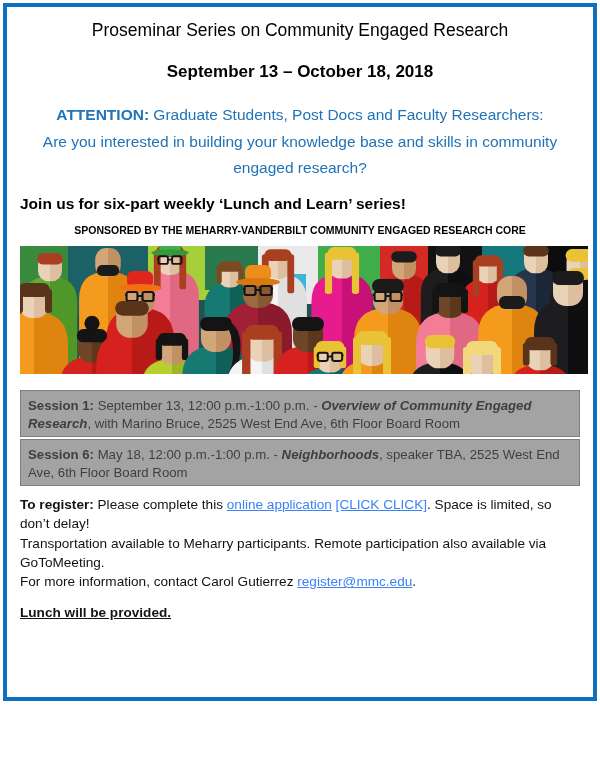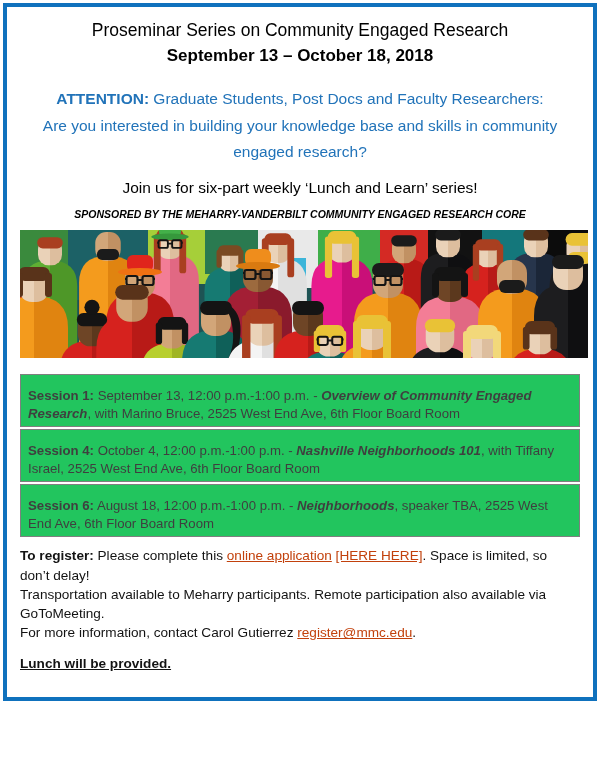--- a/index.html
+++ b/index.html
@@ -1,33 +1,33 @@
 <!DOCTYPE html>
 <html><head>
 <meta charset="utf-8">
 <style>
   html,body{margin:0;padding:0;background:#fff;}
   body{width:600px;height:779px;font-family:"Liberation Sans",sans-serif;}
   .page{box-sizing:border-box;width:594px;height:698px;margin:3px;border:4px solid #0f71bd;
         background:#fff;padding:0 13px;overflow:hidden;}
   .title1{margin-top:13px;text-align:center;font-size:17.5px;color:#000;}
-  .title2{text-align:center;font-size:17px;font-weight:bold;color:#000;margin-top:5px;}
+  .title2{text-align:center;font-size:17px;font-weight:bold;color:#000;margin-top:21px;}
   .attention{margin-top:20px;text-align:center;color:#2173b9;font-size:15.5px;line-height:1.72;}
   .attention b{font-weight:bold;text-align:center;}
-  .join{margin-top:13px;text-align:center;font-weight:normal;font-size:15.5px;color:#000;}
-  .sponsor{margin-top:11px;text-align:center;font-weight:bold;font-style:italic;font-size:10.5px;color:#000;}
+  .join{margin-top:13px;text-align:left;font-weight:bold;font-size:15.5px;color:#000;}
+  .sponsor{margin-top:11px;text-align:center;font-weight:bold;font-size:10.5px;color:#000;}
   .crowd{margin-top:10px;line-height:0;}
   .crowd svg{display:block;}
   .sessions{margin-top:16px;font-size:13.2px;color:#3f3f3f;line-height:1.33;}
-  .srow{border:1px solid #7f7f7f;padding:12px 7px 4px 7px;background:#22c55e;}
+  .srow{border:1px solid #7f7f7f;padding:6px 7px 4px 7px;background:#a3a3a3;}
   .srow + .srow{margin-top:2px;}
   .srow b{color:#3f3f3f;}
   .stitle{font-weight:bold;font-style:italic;}
   .register{margin-top:9px;font-size:13.6px;line-height:1.42;color:#131313;}
-  .register a{color:#c2410c;text-decoration:underline;cursor:pointer;}
+  .register a{color:#3b82f6;text-decoration:underline;cursor:pointer;}
   .lunch{margin-top:11px;font-size:13.6px;font-weight:bold;text-decoration:underline;color:#131313;}
 </style>
 </head>
 <body>
 
 <div class="page">
 
   <div class="title1">Proseminar Series on Community Engaged Research</div>
   <div class="title2">September 13 – October 18, 2018</div>
 
@@ -310,26 +310,25 @@
             <rect x="-16" y="-1" width="32" height="14" rx="7" fill="#59331a"></rect>
             <rect x="-18" y="5" width="7" height="24" rx="3" fill="#59331a"></rect>
             <rect x="11" y="5" width="7" height="24" rx="3" fill="#59331a"></rect>
           </g>
         </g>
     </svg>
   </div>
 
   <div class="sessions">
     <div class="srow"><b>Session 1:</b><span> September 13, 12:00 p.m.-1:00 p.m. - </span><span class="stitle">Overview of Community Engaged Research</span><span>, with Marino Bruce, 2525 West End Ave, 6th Floor Board Room</span></div>
-    <div class="srow"><b>Session 4:</b><span> October 4, 12:00 p.m.-1:00 p.m. - </span><span class="stitle">Nashville Neighborhoods 101</span><span>, with Tiffany Israel, 2525 West End Ave, 6th Floor Board Room</span></div>
-    <div class="srow"><b>Session 6:</b><span> August 18, 12:00 p.m.-1:00 p.m. - </span><span class="stitle">Neighborhoods</span><span>, speaker TBA, 2525 West End Ave, 6th Floor Board Room</span></div>
+    <div class="srow"><b>Session 6:</b><span> May 18, 12:00 p.m.-1:00 p.m. - </span><span class="stitle">Neighborhoods</span><span>, speaker TBA, 2525 West End Ave, 6th Floor Board Room</span></div>
   </div>
 
   <p class="register">
     <b>To register:</b><span> Please complete this </span><a>online application</a>
-    <a>[HERE HERE]</a><span>. Space is limited, so don’t delay!</span><br>
+    <a>[CLICK CLICK]</a><span>. Space is limited, so don’t delay!</span><br>
     <span>Transportation available to Meharry participants.  Remote participation also available via GoToMeeting.</span><br>
     <span>For more information, contact Carol Gutierrez </span><a>register@mmc.edu</a><span>.</span>
   </p>
 
   <div class="lunch">Lunch will be provided.</div>
 
 </div>
 
 </body></html>

